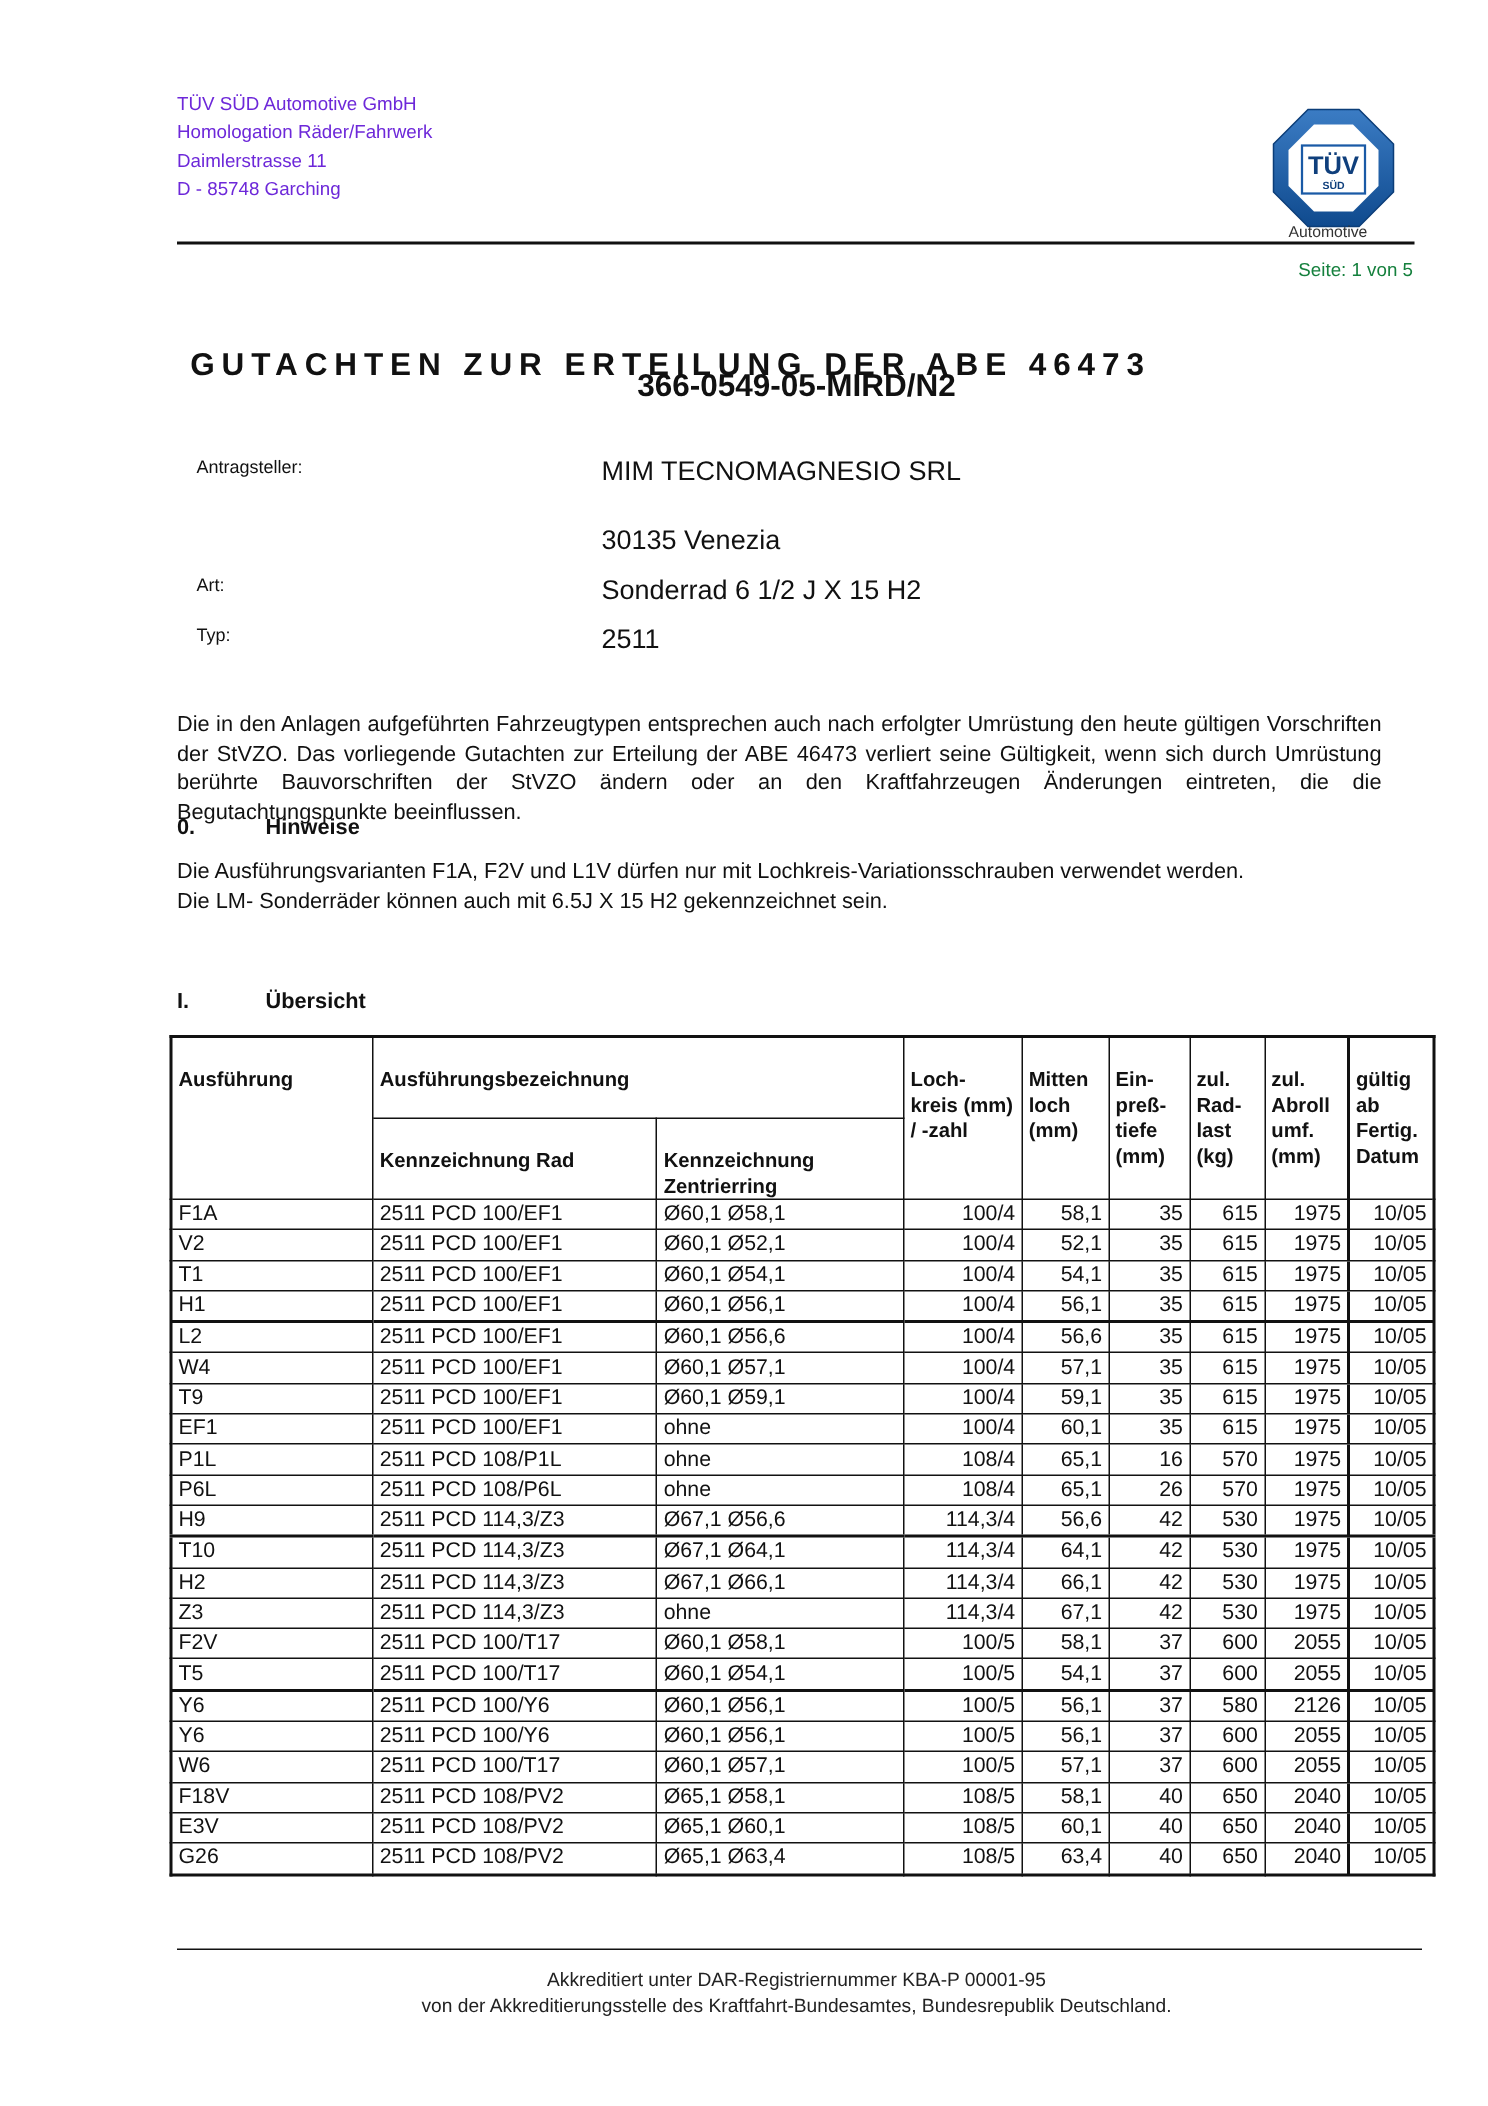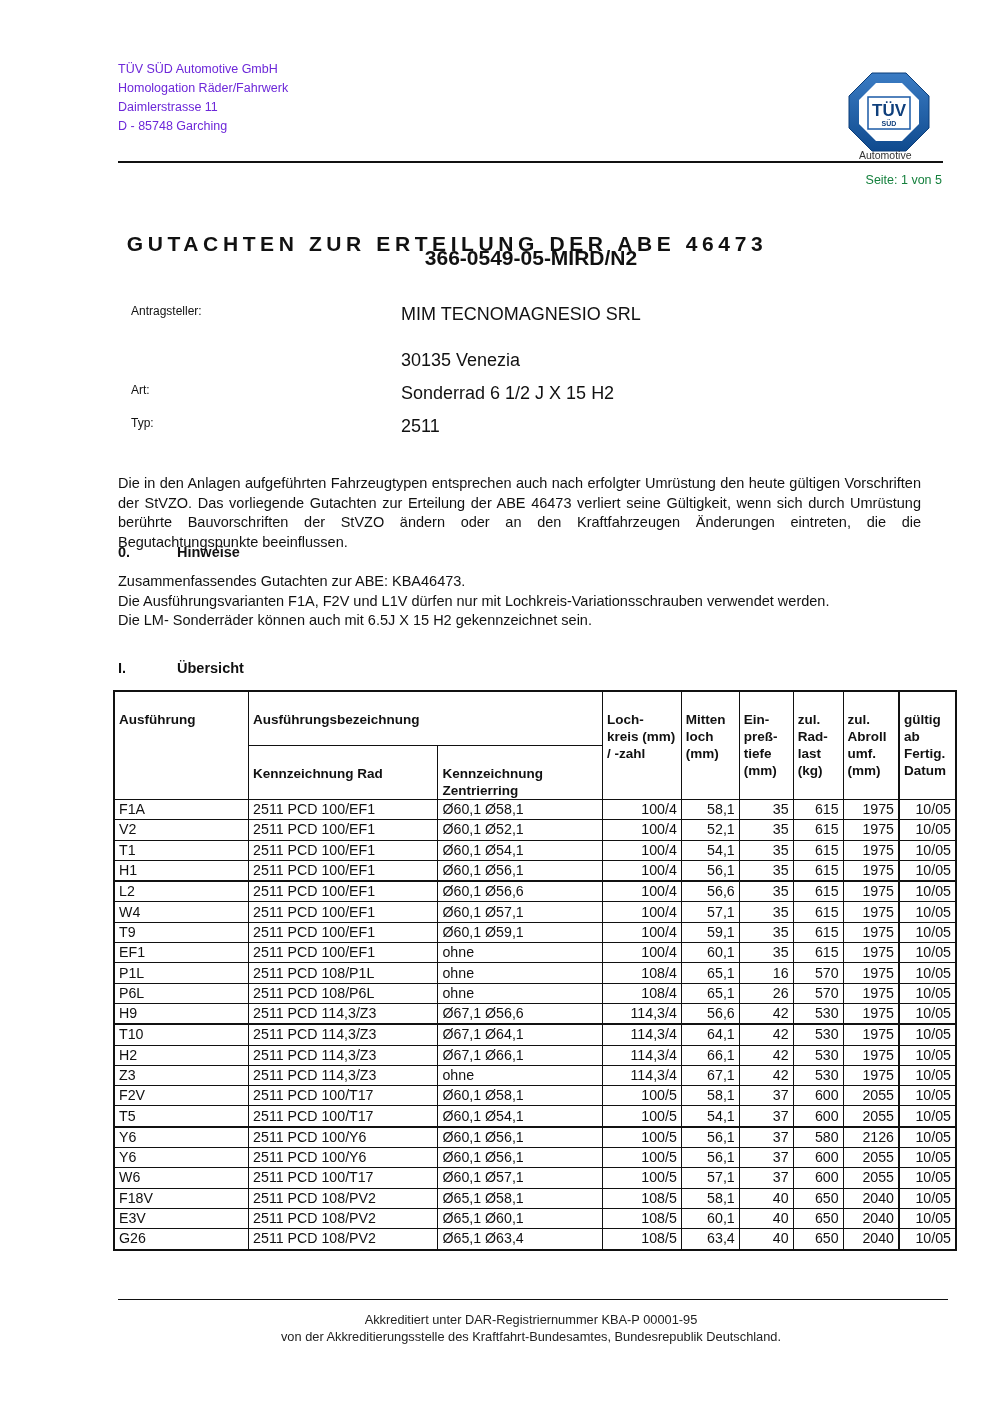--- a/index.html
+++ b/index.html
@@ -66,21 +66,20 @@
 <div class="meta-label" style="top:416px">Typ:</div>
 <div class="meta-value" style="top:416px">2511</div>
 
 <div class="para" style="top:457px">Die in den Anlagen aufgeführten Fahrzeugtypen entsprechen auch nach erfolgter Umrüstung den heute gültigen Vorschriften der StVZO. Das vorliegende Gutachten zur Erteilung der ABE 46473 verliert seine Gültigkeit, wenn sich durch Umrüstung berührte Bauvorschriften der StVZO ändern oder an den Kraftfahrzeugen Änderungen eintreten, die die Begutachtungspunkte beeinflussen.</div>
 
 <div class="sec" style="top:544px">
   <span class="num">0.</span><span>Hinweise</span>
 </div>
 
 <div class="notes">
-  <div>Zusammenfassendes Gutachten zur ABE: KBA46473.</div>
   <div>Die Ausführungsvarianten F1A, F2V und L1V dürfen nur mit Lochkreis-Variationsschrauben verwendet werden.</div>
   <div>Die LM- Sonderräder können auch mit 6.5J X 15 H2 gekennzeichnet sein.</div>
 </div>
 
 <div class="sec" style="top:660px">
   <span class="num">I.</span><span>Übersicht</span>
 </div>
 
 <table class="main">
   <colgroup>

